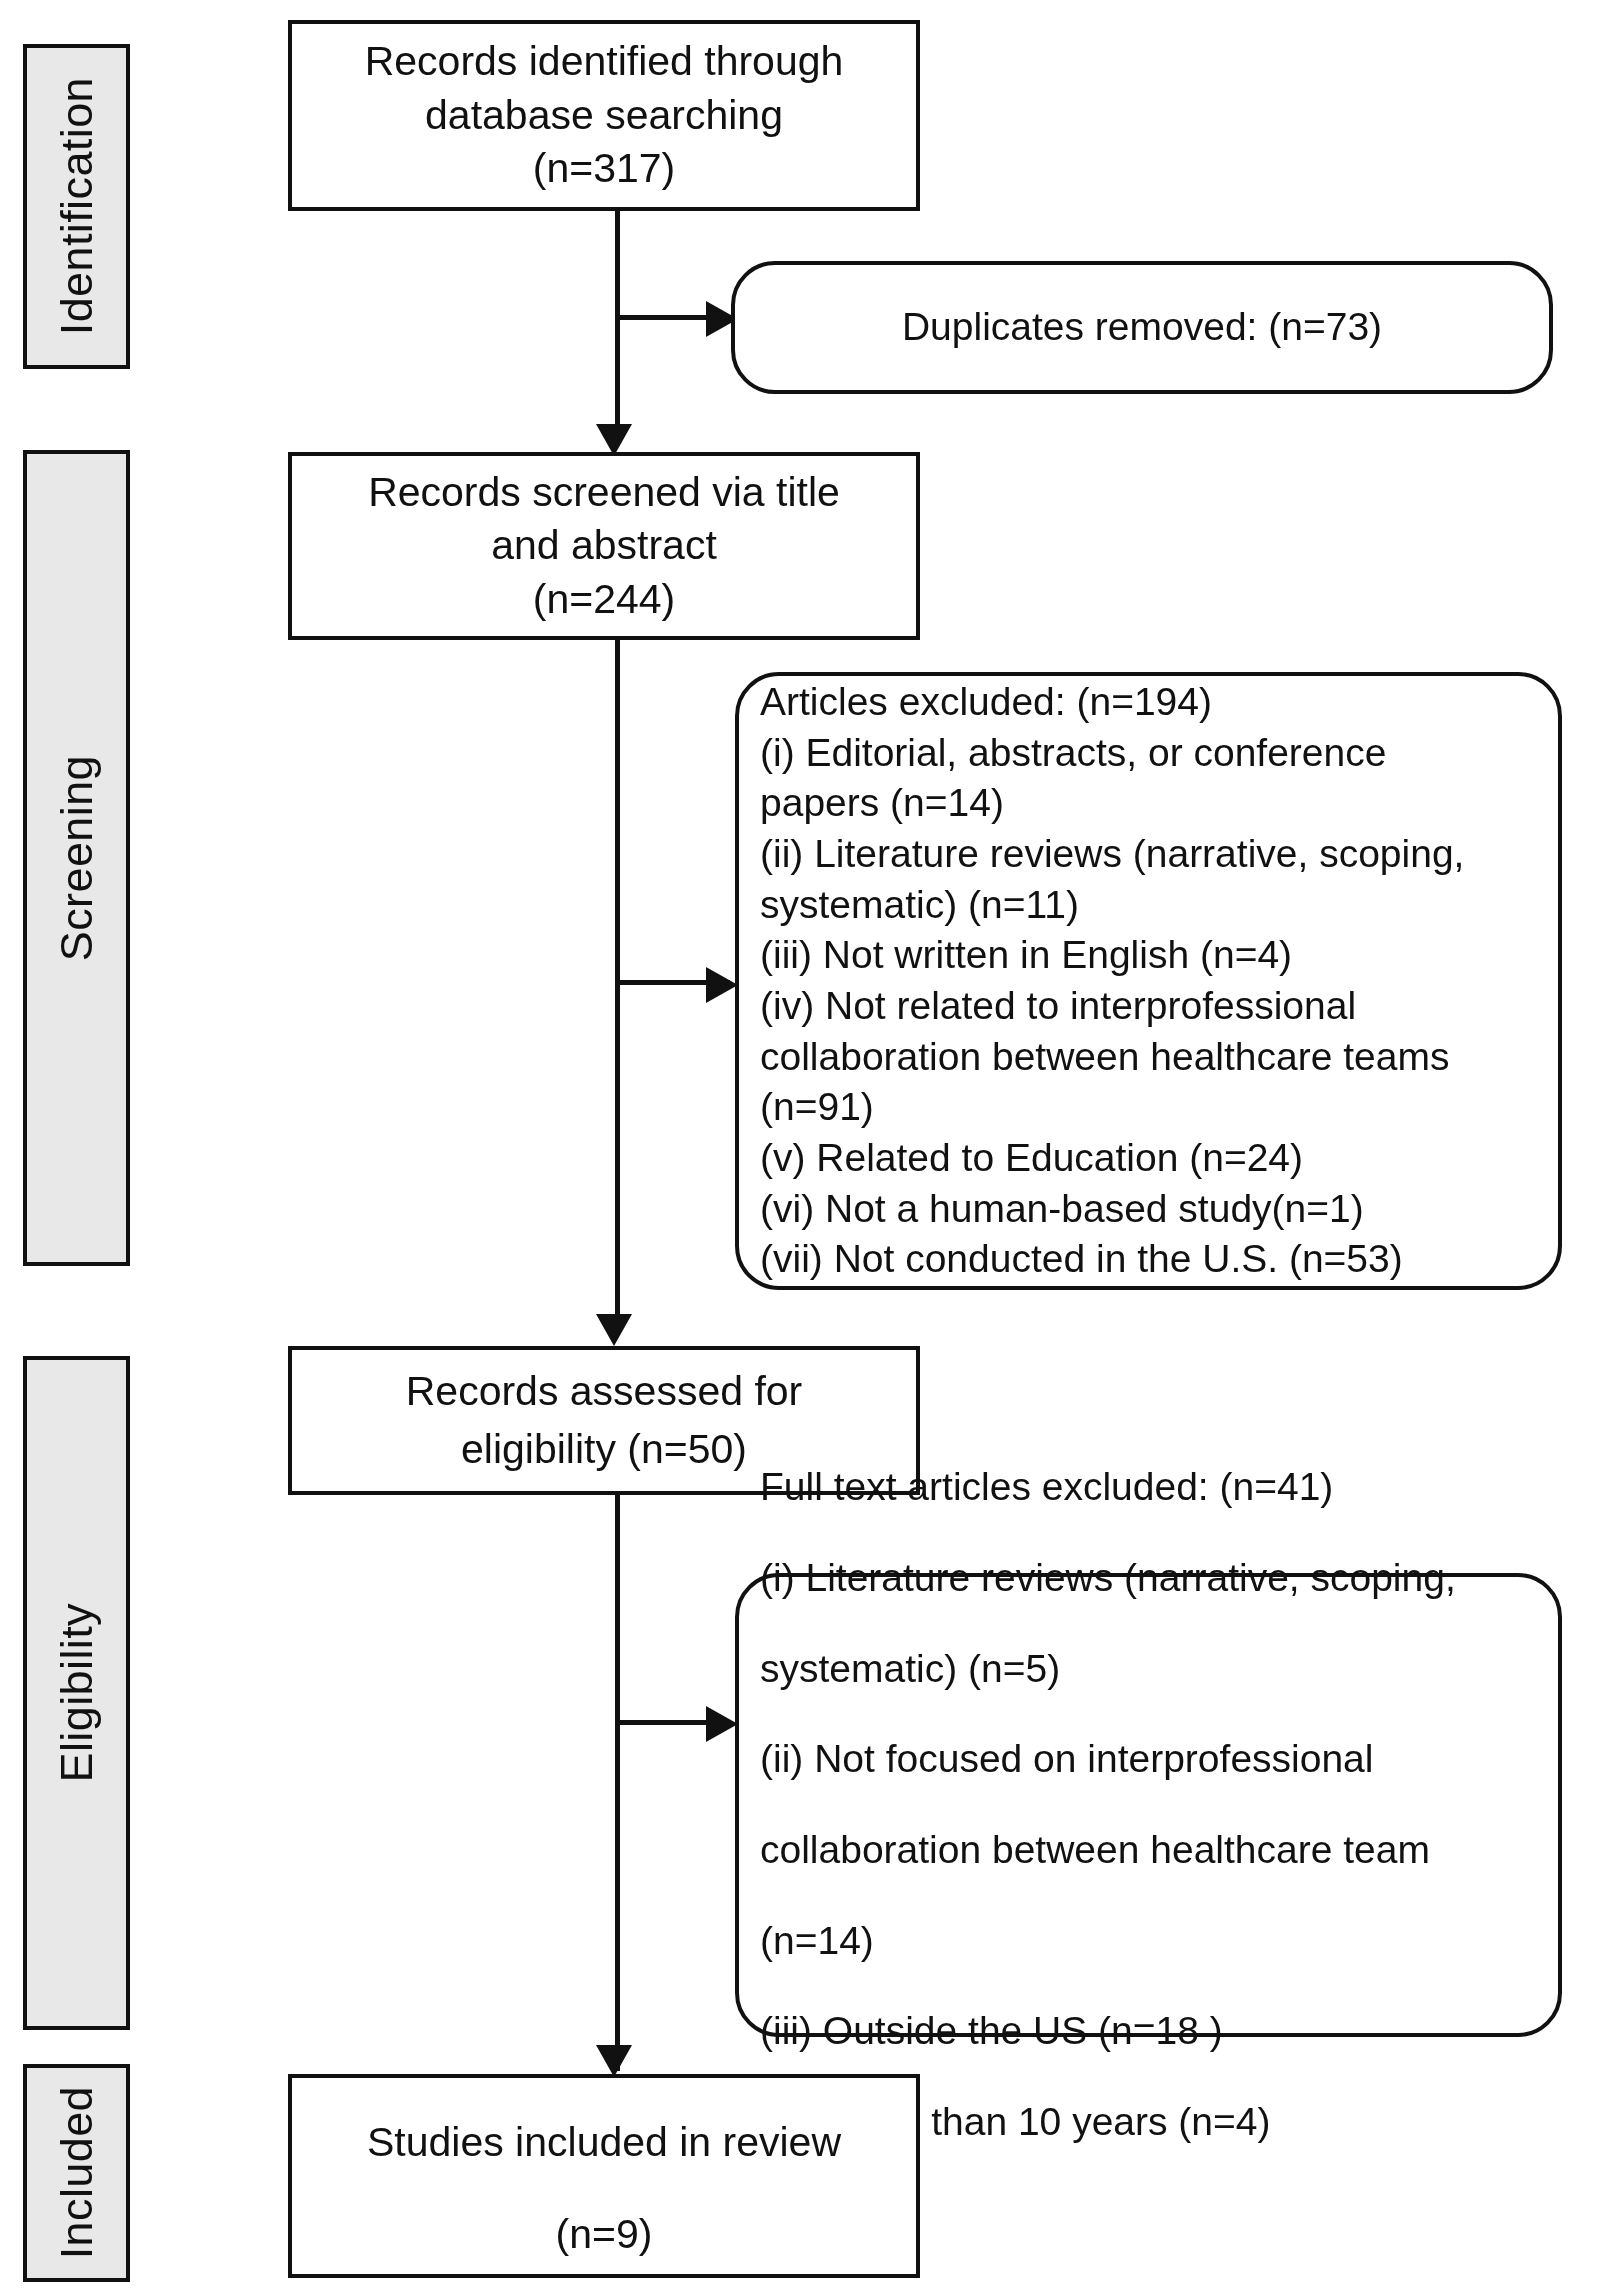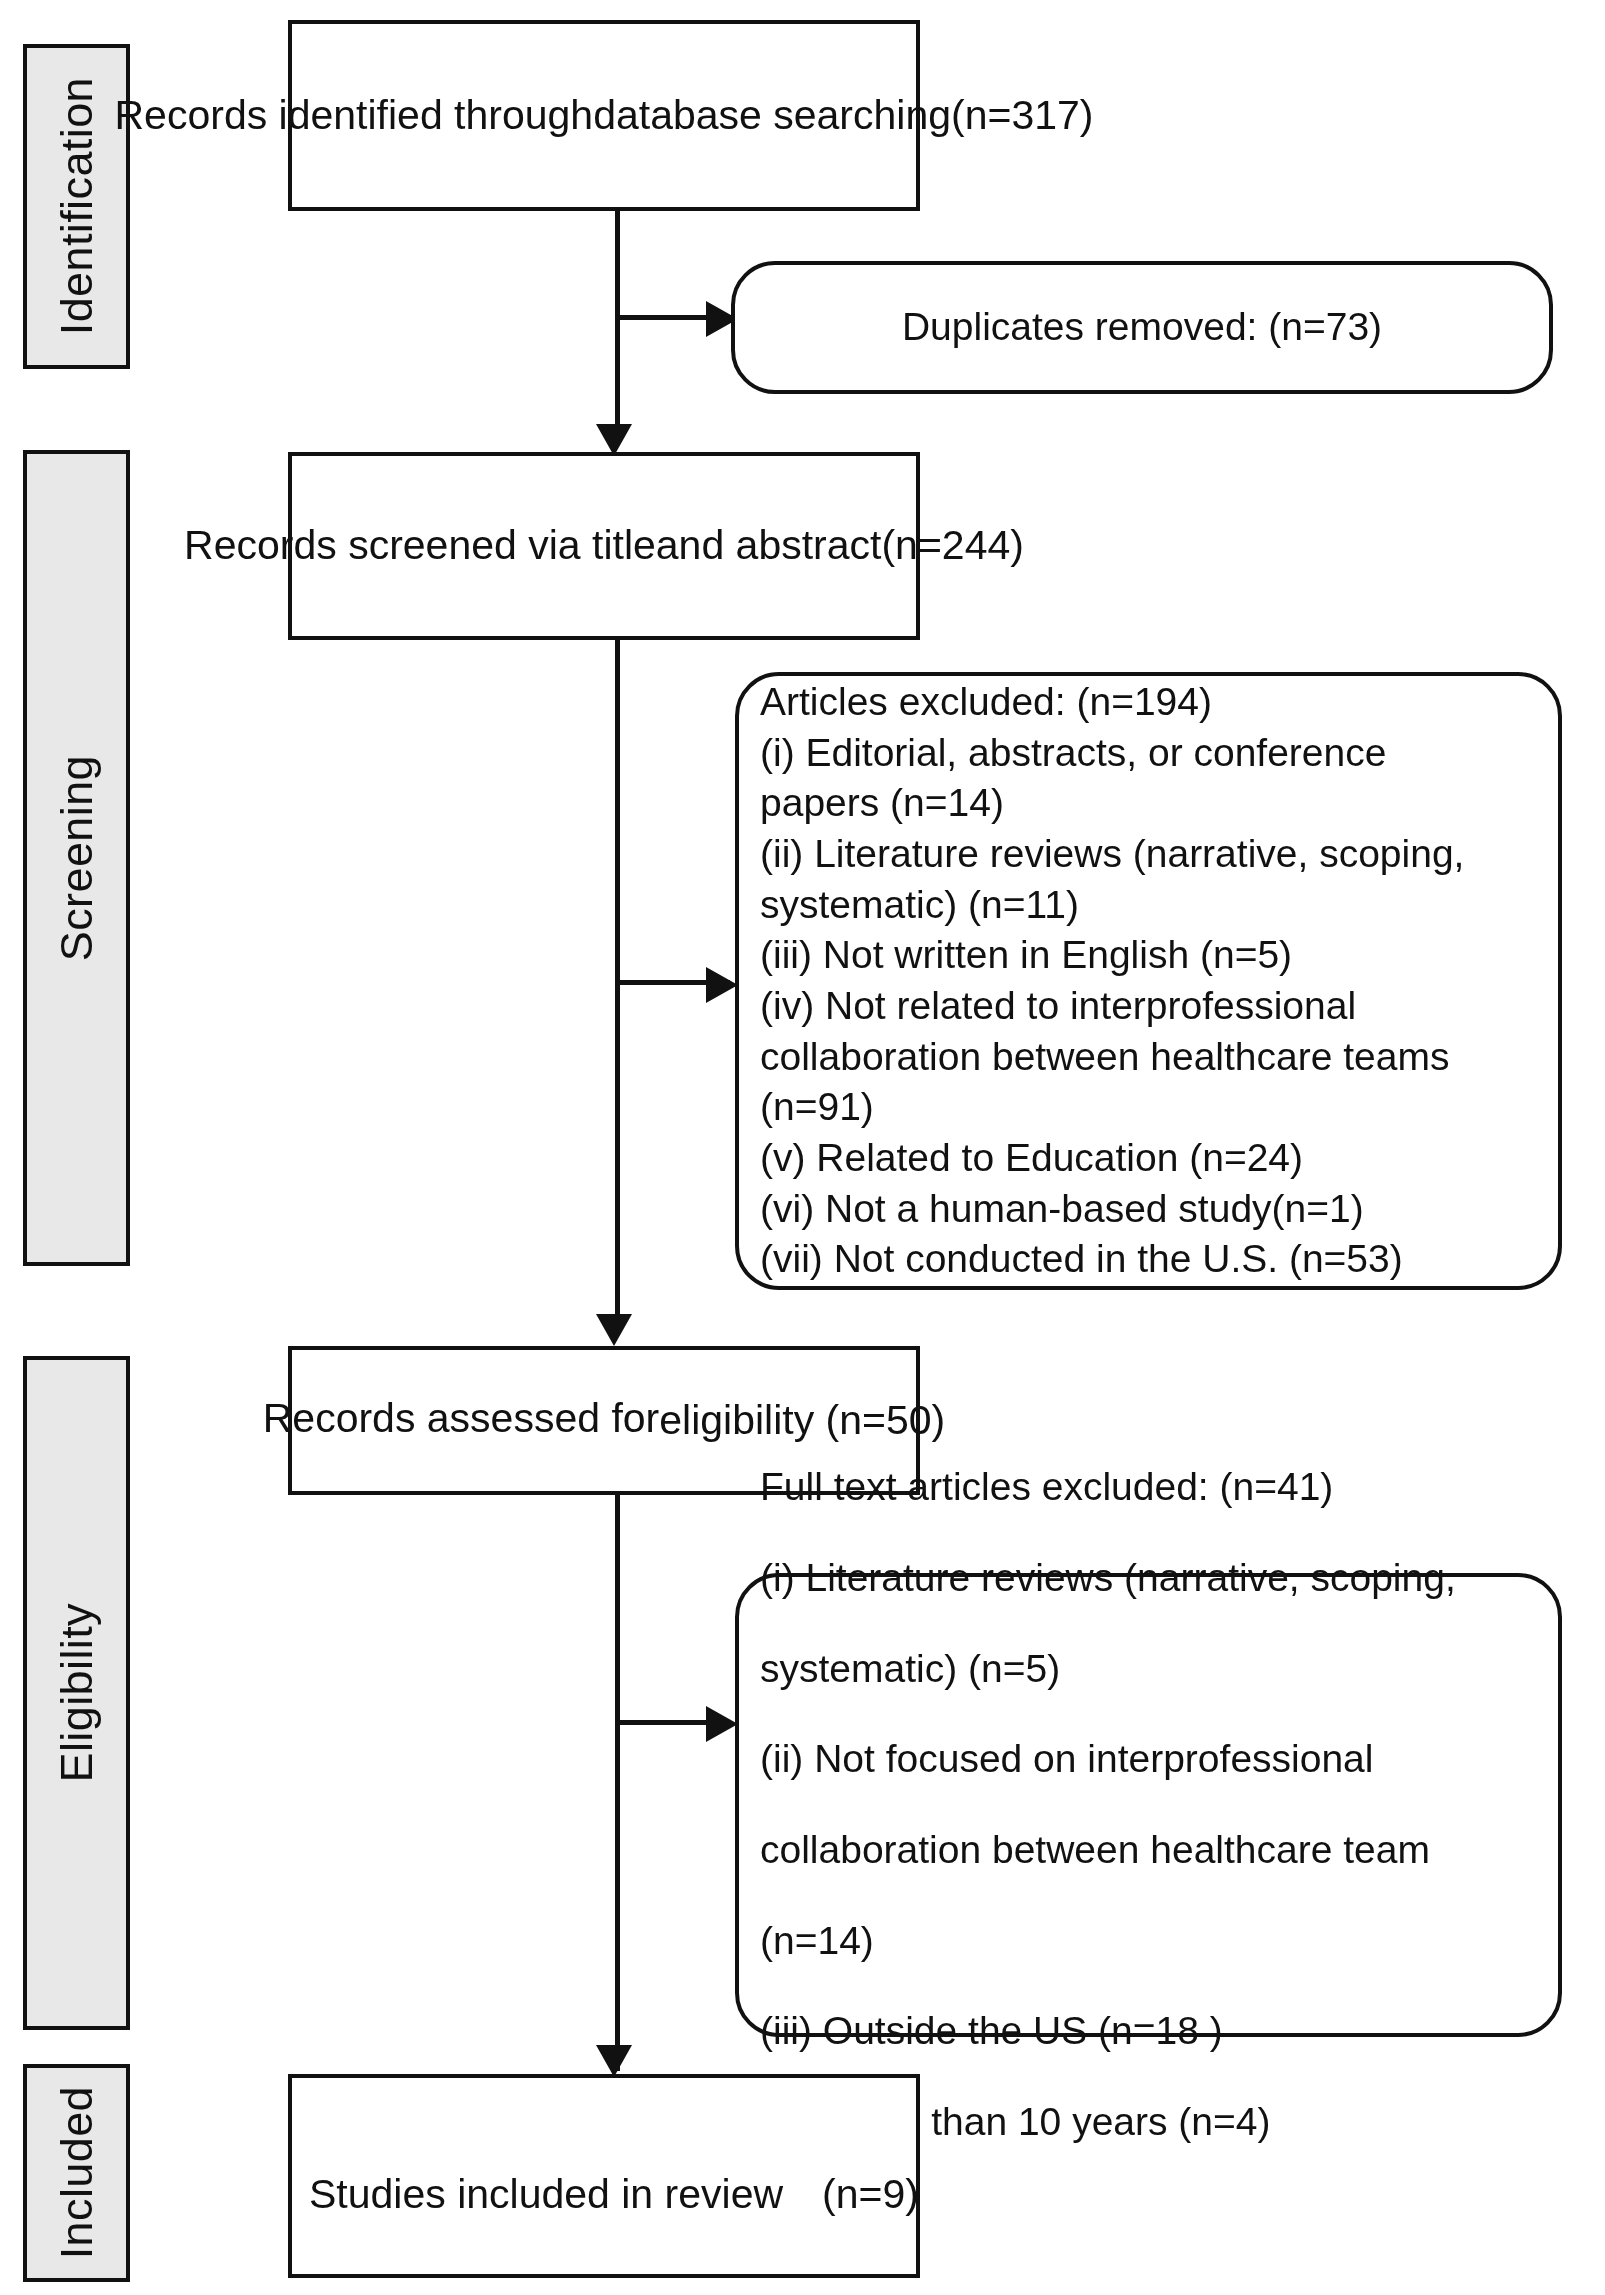--- a/index.html
+++ b/index.html
@@ -38,21 +38,21 @@
     letter-spacing: 0.4px;
   }
 
   
   .proc-box {
     position: absolute;
     background: #ffffff;
     border: 4.2px solid #111111;
     box-sizing: border-box;
     display: flex;
-    flex-direction: row;
+    flex-direction: column;
     align-items: center;
     justify-content: center;
     text-align: center;
     color: #111111;
     font-size: 41px;
     line-height: 1.30;
     padding: 0 17px;
   }
   .proc-box .ln { display: block; white-space: nowrap; }
 
@@ -155,21 +155,21 @@
 
   <div class="hline" style="left:615px; top:980px; width:115px;"></div>
   <div class="arrow-right" style="left:706px; top:967px;"></div>
 
   <div class="excl-box listing" style="left:735px; top:672px; width:827px; height:618px;">
     <span class="ln">Articles excluded: (n=194)</span>
     <span class="ln">(i)   Editorial, abstracts, or conference</span>
     <span class="ln">papers (n=14)</span>
     <span class="ln">(ii)  Literature reviews (narrative,  scoping,</span>
     <span class="ln">systematic) (n=11)</span>
-    <span class="ln">(iii) Not written in English (n=5)</span>
+    <span class="ln">(iii) Not written in English (n=4)</span>
     <span class="ln">(iv) Not related to interprofessional</span>
     <span class="ln">collaboration between healthcare teams</span>
     <span class="ln">(n=91)</span>
     <span class="ln">(v)  Related to Education (n=24)</span>
     <span class="ln">(vi) Not a human-based study(n=1)</span>
     <span class="ln">(vii) Not conducted in the U.S. (n=53)</span>
   </div>
 
   <div class="proc-box" style="left:288px; top:1346px; width:632px; height:149px;">
     <span class="ln" style="margin-bottom:4px;">Records assessed for</span>

